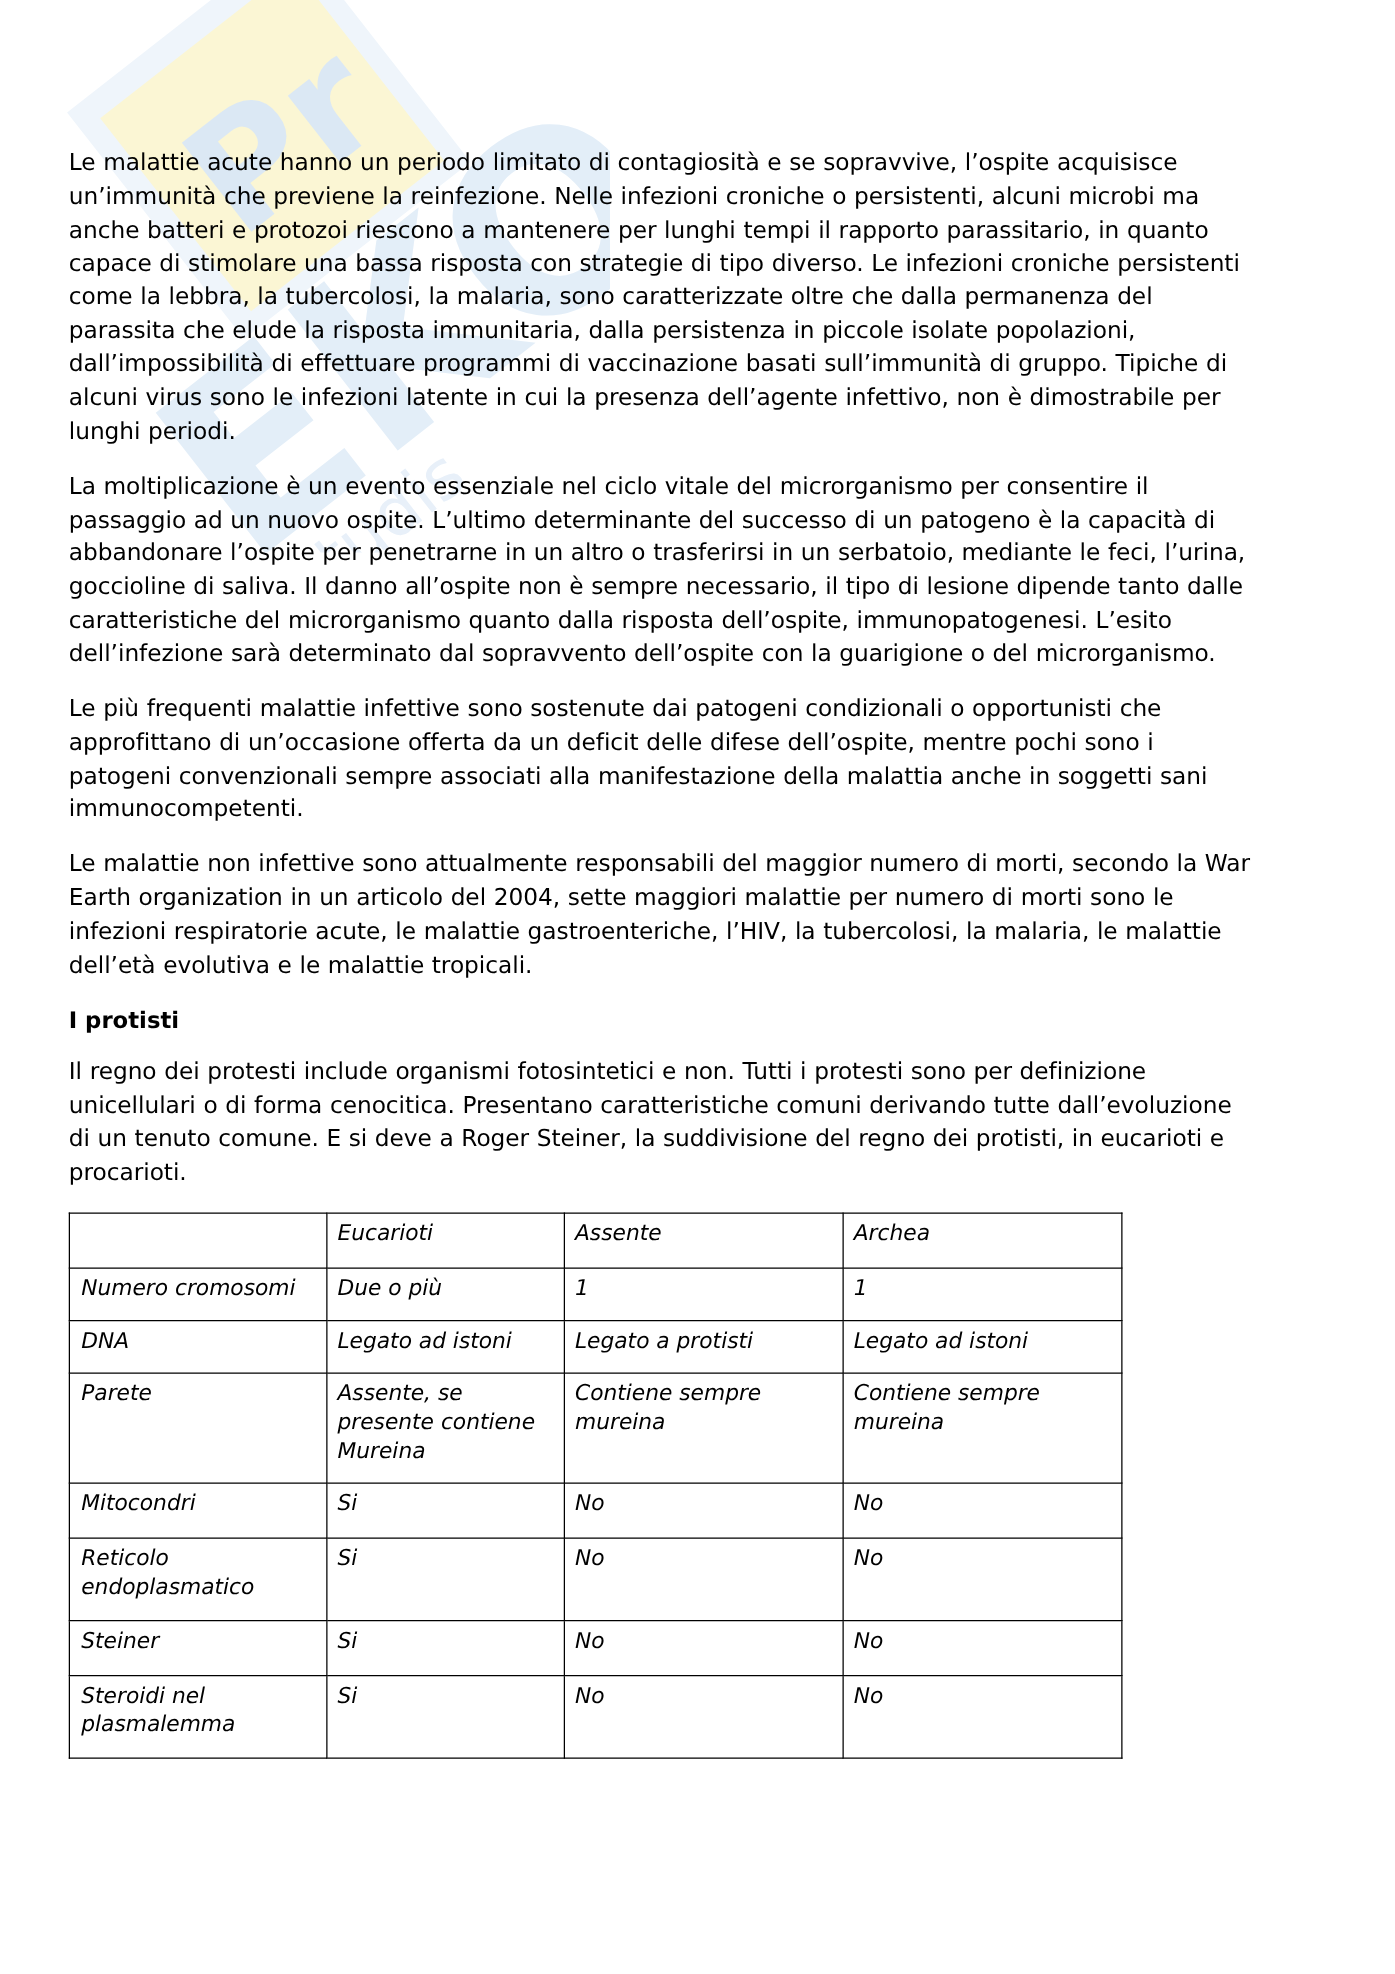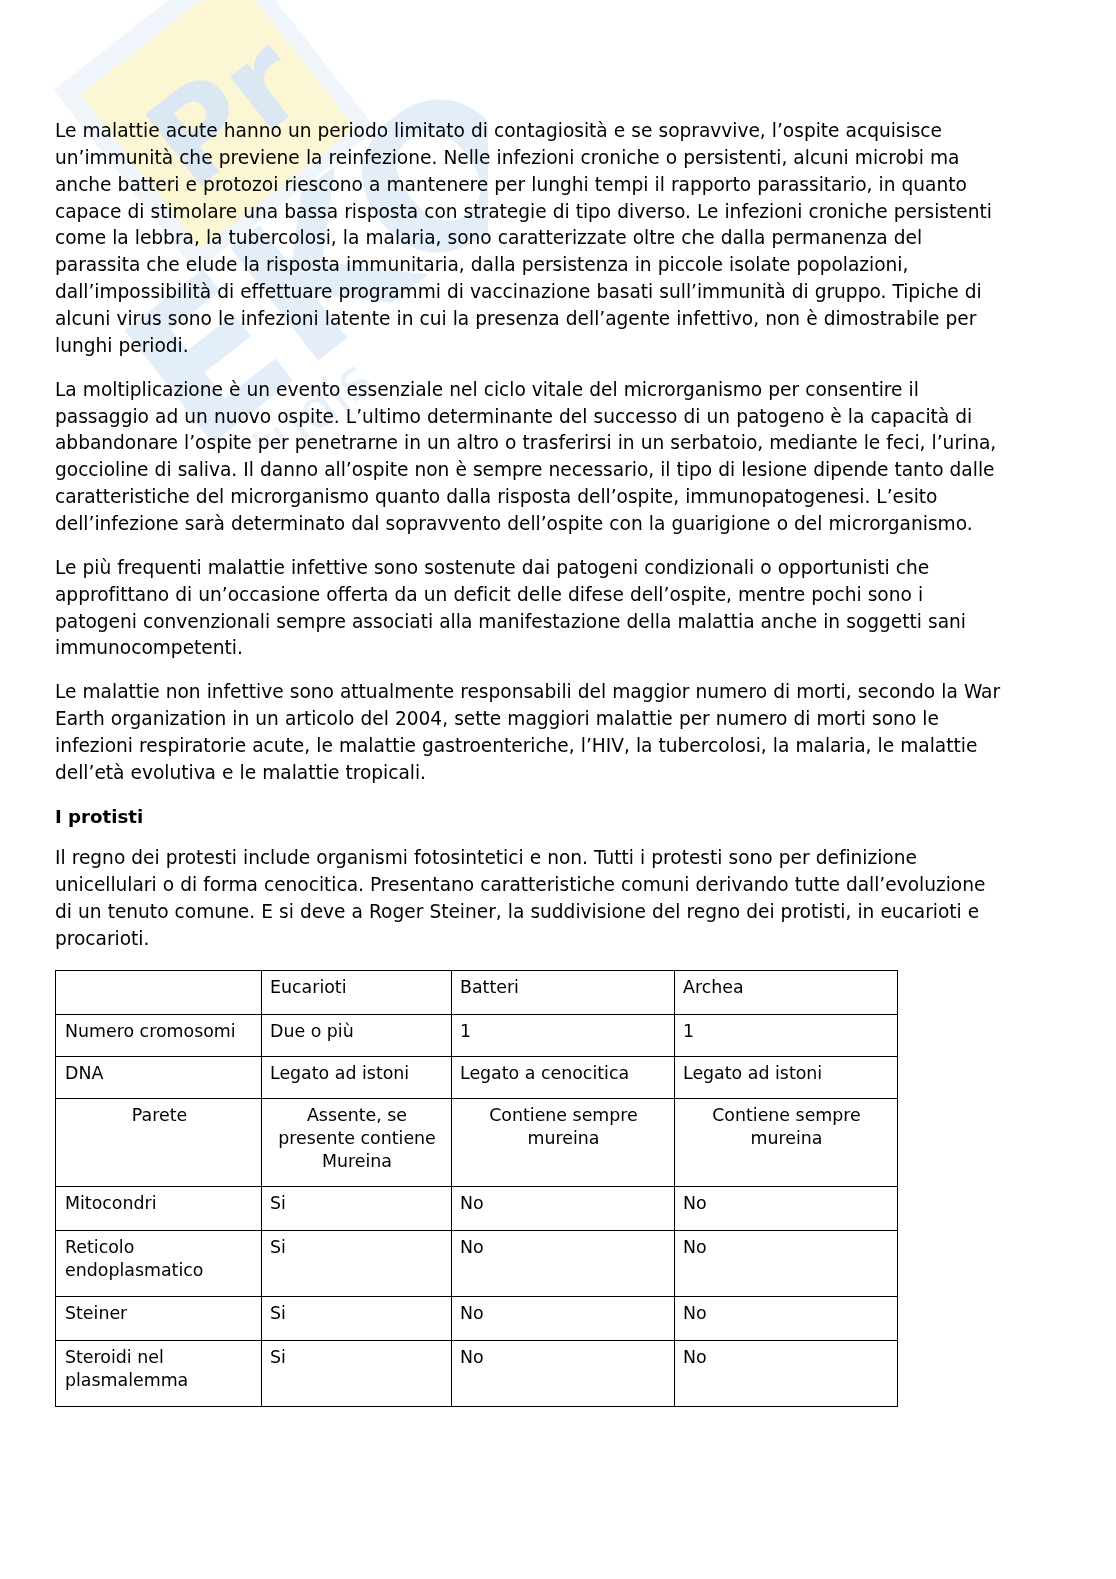--- a/index.html
+++ b/index.html
@@ -68,27 +68,28 @@
   table.cmp col.c2 { width: 223px; }
   table.cmp col.c3 { width: 223px; }
 
   table.cmp td {
     border: 1.2px solid #000000;
     vertical-align: top;
     font-size: 17.4px;
     line-height: 1.33;
     padding: 5px 7px 5px 8px;
     box-sizing: border-box;
+    font-style: italic;
   }
   table.cmp tr.r-head td { height: 44px; }
   table.cmp tr.r-1 td { height: 66px; }
   table.cmp tr.r-2 td { height: 42px; }
   table.cmp tr.r-3 td { height: 42px; }
   table.cmp tr.r-4 td { height: 42px; }
-  table.cmp tr.r-5 td { height: 88px; text-align: center; }
+  table.cmp tr.r-5 td { height: 88px; }
   table.cmp tr.r-6 td { height: 44px; }
   table.cmp tr.r-7 td { height: 66px; }
   table.cmp tr.r-8 td { height: 44px; }
   table.cmp tr.r-9 td { height: 66px; }
 
   table.cmp td.lbl { padding-left: 9px; }
   table.cmp td.empty { }
 </style>
 </head>
 <body>
@@ -122,36 +123,36 @@
       <colgroup>
         <col class="c0">
           <col class="c1">
           <col class="c2">
           <col class="c3">
       </colgroup>
       <tbody>
         <tr class="r-head">
           <td class="lbl empty"></td>
           <td>Eucarioti</td>
-          <td>Batteri</td>
+          <td>Assente</td>
           <td>Archea</td>
         </tr>
 
 
         <tr class="r-2">
           <td class="lbl">Numero cromosomi</td>
           <td>Due o più</td>
           <td>1</td>
           <td>1</td>
         </tr>
 
         <tr class="r-3">
           <td class="lbl">DNA</td>
           <td>Legato ad istoni</td>
-          <td>Legato a cenocitica</td>
+          <td>Legato a protisti</td>
           <td>Legato ad istoni</td>
         </tr>
 
 
         <tr class="r-5">
           <td class="lbl">Parete</td>
           <td>Assente, se presente contiene Mureina</td>
           <td>Contiene sempre mureina</td>
           <td>Contiene sempre mureina</td>
         </tr>

